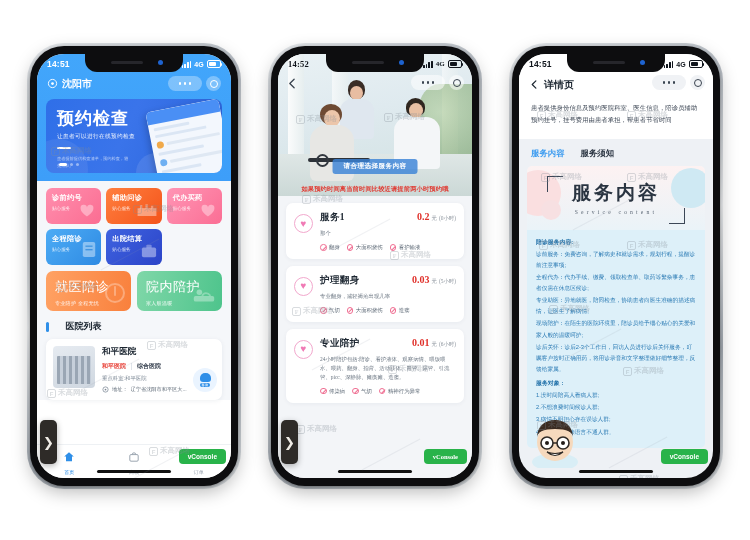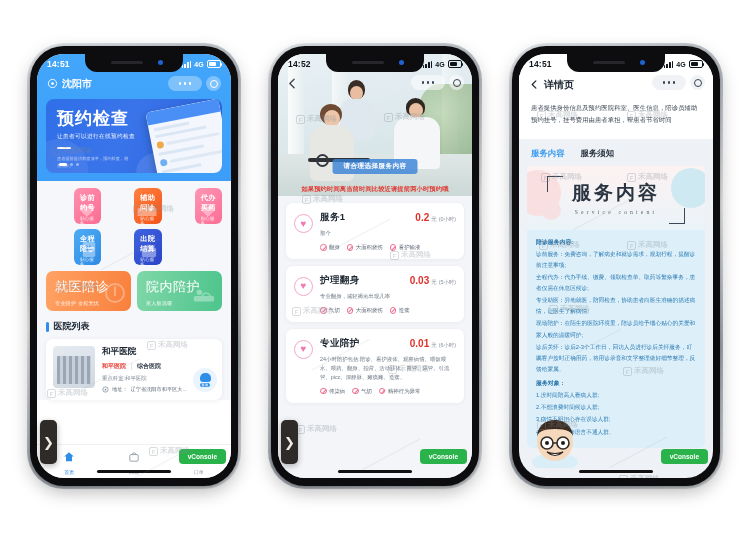--- a/index.html
+++ b/index.html
@@ -20,21 +20,21 @@
     background: #0d0d0f;
     padding: 8px 7px;
     box-shadow: 0 6px 18px rgba(0,0,0,.28), 0 1px 3px rgba(0,0,0,.3);
   }
   .phone::before { 
     content:""; position:absolute; inset:-3px; border-radius:37px;
     background: linear-gradient(150deg,#e9ecef 0%,#b9bfc6 25%,#f3f5f7 50%,#a9b0b8 75%,#e4e8eb 100%);
     z-index:-1;
   }
   .ph1 { left: 30px;  top: 46px; }
-  .ph2 { left: 271px; top: 46px; }
+  .ph2 { left: 271px; top: 46px; font-family: Liberation Serif, serif; }
   .ph3 { left: 512px; top: 46px; }
 
   .screen {
     position: relative; width: 100%; height: 100%;
     border-radius: 27px; overflow: hidden; background: #fff;
   }
   .notch {
     position: absolute; top: 0; left: 50%; transform: translateX(-50%);
     width: 98px; height: 18px; background: #0d0d0f;
     border-radius: 0 0 12px 12px; z-index: 40;
@@ -109,40 +109,40 @@
   .bn-phone .hd{height:13px;background:#4a8ff5;margin:0;}
   .bn-phone .row{display:flex;gap:3px;margin:4px 5px;align-items:center;}
   .bn-phone .av{width:7px;height:7px;border-radius:50%;background:#f0a94a;flex:none;}
   .bn-phone .tx{flex:1;height:3px;background:#dfe8f3;border-radius:1px;}
   .dots{position:absolute;left:13px;bottom:7px;display:flex;gap:2.5px;}
   .dots i{width:3.5px;height:3.5px;border-radius:50%;background:rgba(255,255,255,.45);display:block;}
   .dots i.on{width:8px;border-radius:2px;background:#fff;}
 
   .p1-body{background:#f5f7fa;padding:7px 9px 0;}
   .grid3{display:grid;grid-template-columns:repeat(3,1fr);gap:5px;}
-  .gcard{height:36px;border-radius:6px;padding:5px 6px;position:relative;overflow:hidden;margin-left:28px;}
+  .gcard{height:36px;border-radius:6px;padding:5px 6px;position:relative;overflow:hidden;}
   .gcard .t{color:#fff;font-size:7.2px;font-weight:bold;letter-spacing:.3px;}
   .gcard .s{color:rgba(255,255,255,.82);font-size:4.6px;margin-top:2.5px;}
   .gcard .ic{position:absolute;right:4px;bottom:2px;opacity:.55;}
   .c-pink  {background:linear-gradient(135deg,#ff8fae,#fb6d92);}
   .c-orange{background:linear-gradient(135deg,#ff7f3f,#f4541a);}
   .c-blue  {background:linear-gradient(135deg,#4fb4f8,#2f8fe8);}
   .c-pink2 {background:linear-gradient(135deg,#ff95b5,#fb6e94);}
   .c-blue2 {background:linear-gradient(135deg,#4dacf5,#2e8ae3);}
   .c-navy  {background:linear-gradient(135deg,#3f63e0,#2b44c8);}
 
   .wide2{display:grid;grid-template-columns:1fr 1fr;gap:6px;margin-top:6px;}
   .wcard{height:40px;border-radius:7px;padding:7px 9px;position:relative;overflow:hidden;}
   .wcard .t{color:#fff;font-size:13px;font-weight:normal;letter-spacing:.5px;}
   .wcard .s{color:rgba(255,255,255,.9);font-size:5px;margin-top:4px;letter-spacing:.3px;}
   .w-or{background:linear-gradient(100deg,#ffa264,#f9803c);}
   .w-gr{background:linear-gradient(100deg,#7fd7a8,#4ec48c);}
   .wcard .deco{position:absolute;right:5px;bottom:2px;opacity:.5;}
 
-  .sec-title{display:flex;align-items:center;gap:5px;margin:9px 0 6px;}
+  .sec-title{display:flex;align-items:center;gap:17px;margin:9px 0 6px;}
   .sec-title i{width:2.5px;height:10px;background:#2f8fe8;border-radius:2px;display:block;}
   .sec-title span{font-size:9px;font-weight:bold;color:#1b2530;}
 
   .hosp{background:#fff;border-radius:7px;padding:7px;display:flex;gap:7px;
         box-shadow:0 1px 5px rgba(20,40,70,.07);position:relative;}
   .hosp .thumb{width:42px;height:42px;border-radius:4px;flex:none;overflow:hidden;
                background:linear-gradient(160deg,#e6ebf1,#cfd7e0);position:relative;}
   .hosp .thumb .bld{position:absolute;bottom:4px;left:4px;right:4px;height:28px;
                     background:repeating-linear-gradient(90deg,#9aa6b4 0 3px,#c6cfda 3px 6px);border-radius:1px;}
   .hosp .info{flex:1;min-width:0;}
@@ -197,21 +197,21 @@
   .warn{position:absolute;left:0;right:0;bottom:2px;z-index:15;text-align:center;
         color:#e03a32;font-size:6.3px;font-weight:bold;letter-spacing:.1px;}
 
   .p2-list{background:#f3f5f8;padding:7px 8px 0;height:calc(100% - 142px);overflow:hidden;}
   .svc{background:#fff;border-radius:7px;padding:8px 8px 8px 8px;margin-bottom:7px;
        display:flex;gap:7px;box-shadow:0 1px 4px rgba(20,40,70,.05);}
   .svc .heart{width:19px;height:19px;border-radius:50%;border:1.4px solid #f2a8cd;flex:none;
               display:flex;align-items:center;justify-content:center;margin-top:3px;}
   .svc .heart span{color:#f07ab5;font-size:10px;line-height:1;}
   .svc .body{flex:1;min-width:0;}
-  .svc .row1{display:flex;align-items:center;justify-content:space-between;gap:15px;}
+  .svc .row1{display:flex;align-items:flex-start;justify-content:space-between;gap:15px;}
   .svc .nm{font-size:9.5px;font-weight:bold;color:#1b2530;letter-spacing:.4px;}
   .svc .pr{color:#e0302a;font-size:10px;font-weight:bold;white-space:nowrap;}
   .svc .pr small{font-size:5.4px;font-weight:normal;margin-left:2px;color:#8b939c;}
   .svc .desc{font-size:5.4px;color:#6b7682;margin-top:5px;line-height:1.65;}
   .svc .tags{display:flex;flex-wrap:wrap;gap:7px;margin-top:6px;}
   .svc .tg{display:flex;align-items:center;gap:2.5px;font-size:5.4px;color:#5b6774;}
   .svc .tg i{width:6.5px;height:6.5px;border-radius:50%;border:1px solid #ef6f93;position:relative;display:block;}
   .svc .tg i::after{content:"";position:absolute;left:0.6px;top:2.4px;width:4.6px;height:1px;
                     background:#ef6f93;transform:rotate(-45deg);}
 

